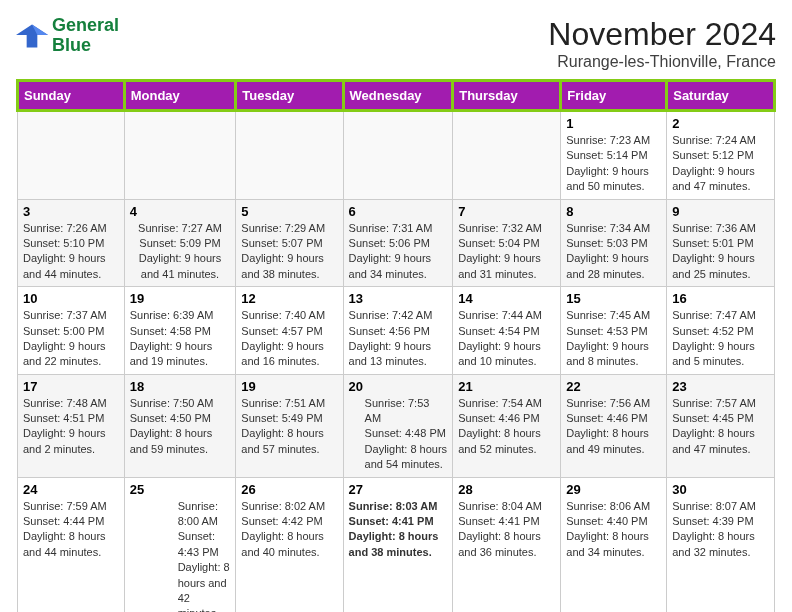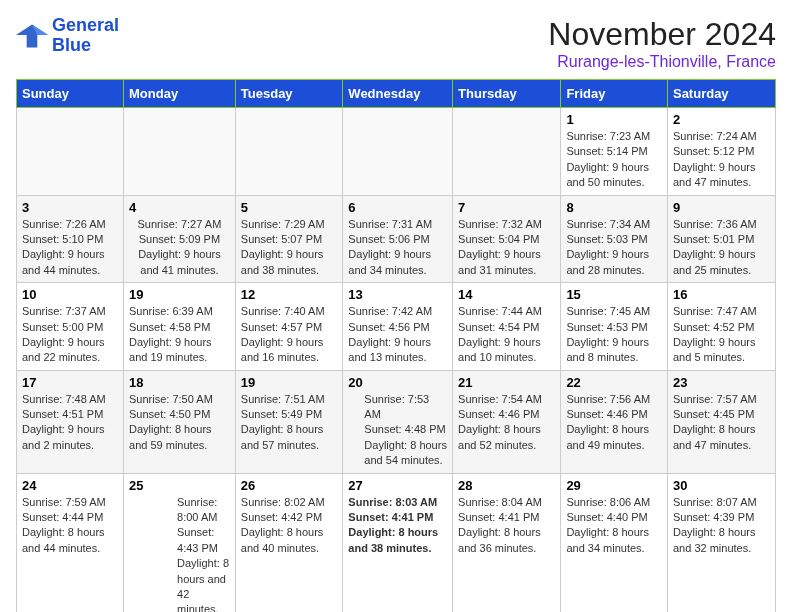--- a/index.html
+++ b/index.html
@@ -17,52 +17,52 @@
       margin-bottom: 8px;
     }
     .logo {
       display: flex;
       align-items: center;
       gap: 4px;
     }
     .logo-text {
       font-size: 18px;
       font-weight: bold;
-      color: #1d4ed8;
+      color: #15803d;
       line-height: 1.1;
     }
     .logo-bird {
       width: 32px;
       height: 28px;
     }
     .title-area {
       text-align: right;
     }
     .main-title {
       font-size: 32px;
       font-weight: normal;
       color: #222;
     }
     .subtitle {
       font-size: 16px;
-      color: #6d28d9;
+      color: #404040;
     }
     table {
       width: 100%;
       border-collapse: collapse;
       font-size: 11px;
     }
     thead th {
-      background: #1d4ed8;
+      background: #a21caf;
       color: #fff;
       text-align: left;
       padding: 6px 5px;
       font-size: 13px;
       font-weight: bold;
-      border: 1px solid #84cc16;
+      border: 3px solid #84cc16;
     }
     tbody td {
       border: 1px solid #ccc;
       vertical-align: top;
       padding: 4px 5px;
       width: 113px;
       min-height: 80px;
       background: #fff;
     }
     tbody tr:nth-child(even) td {

